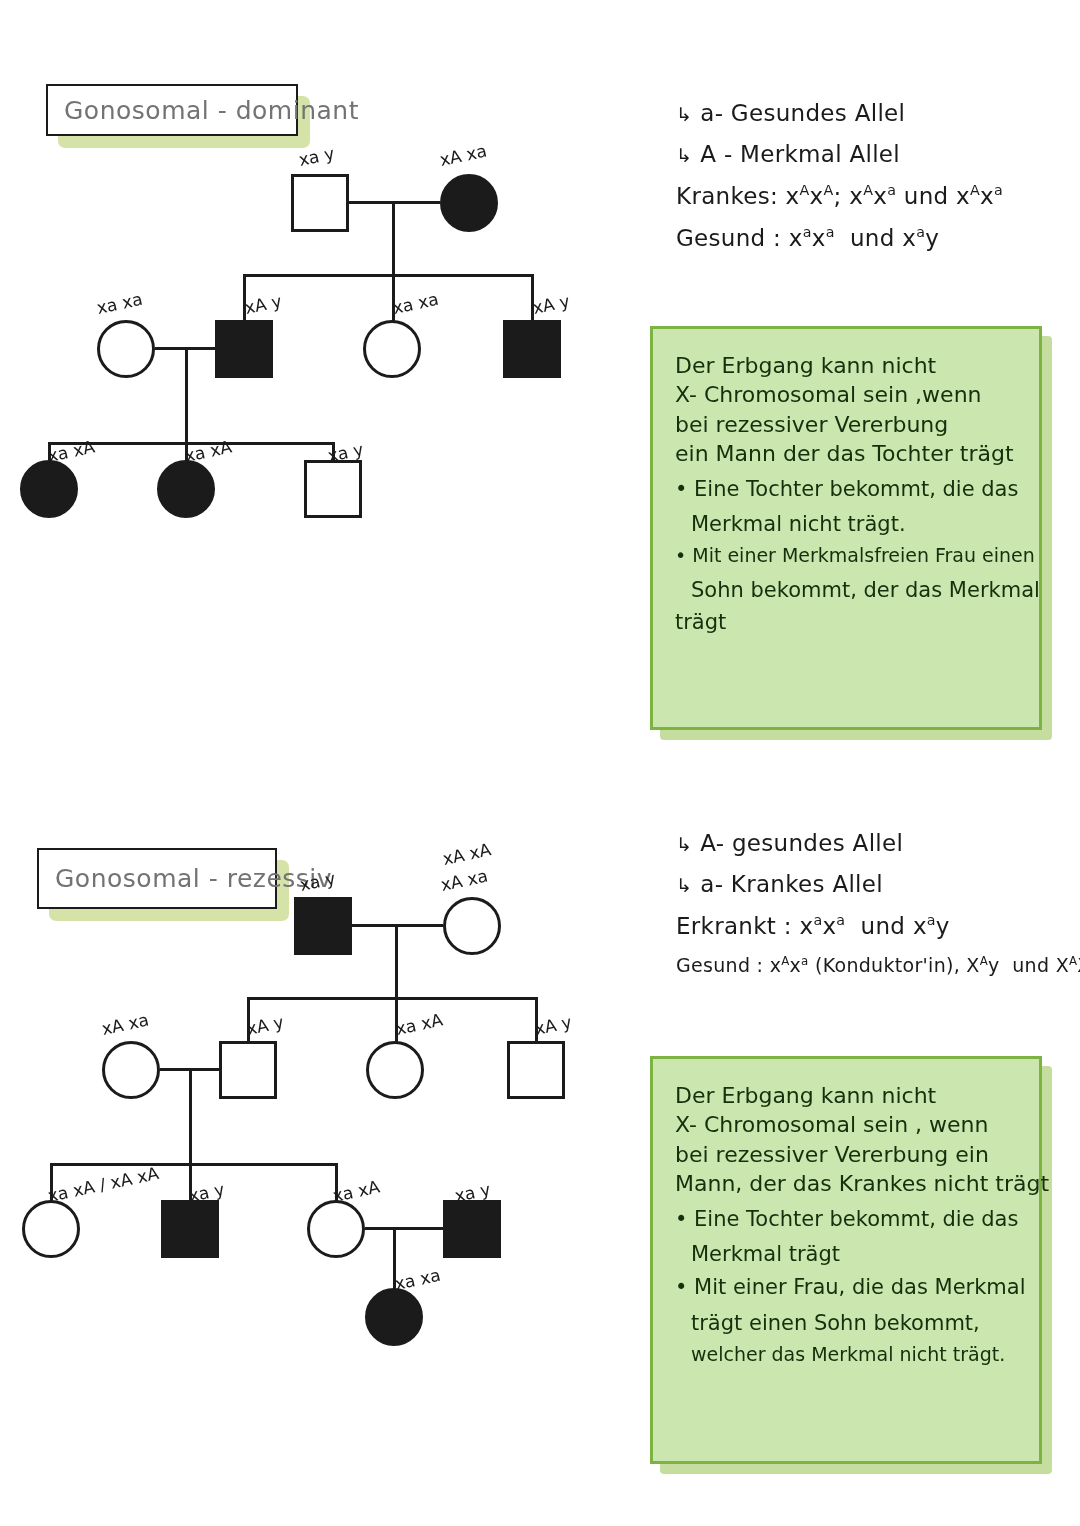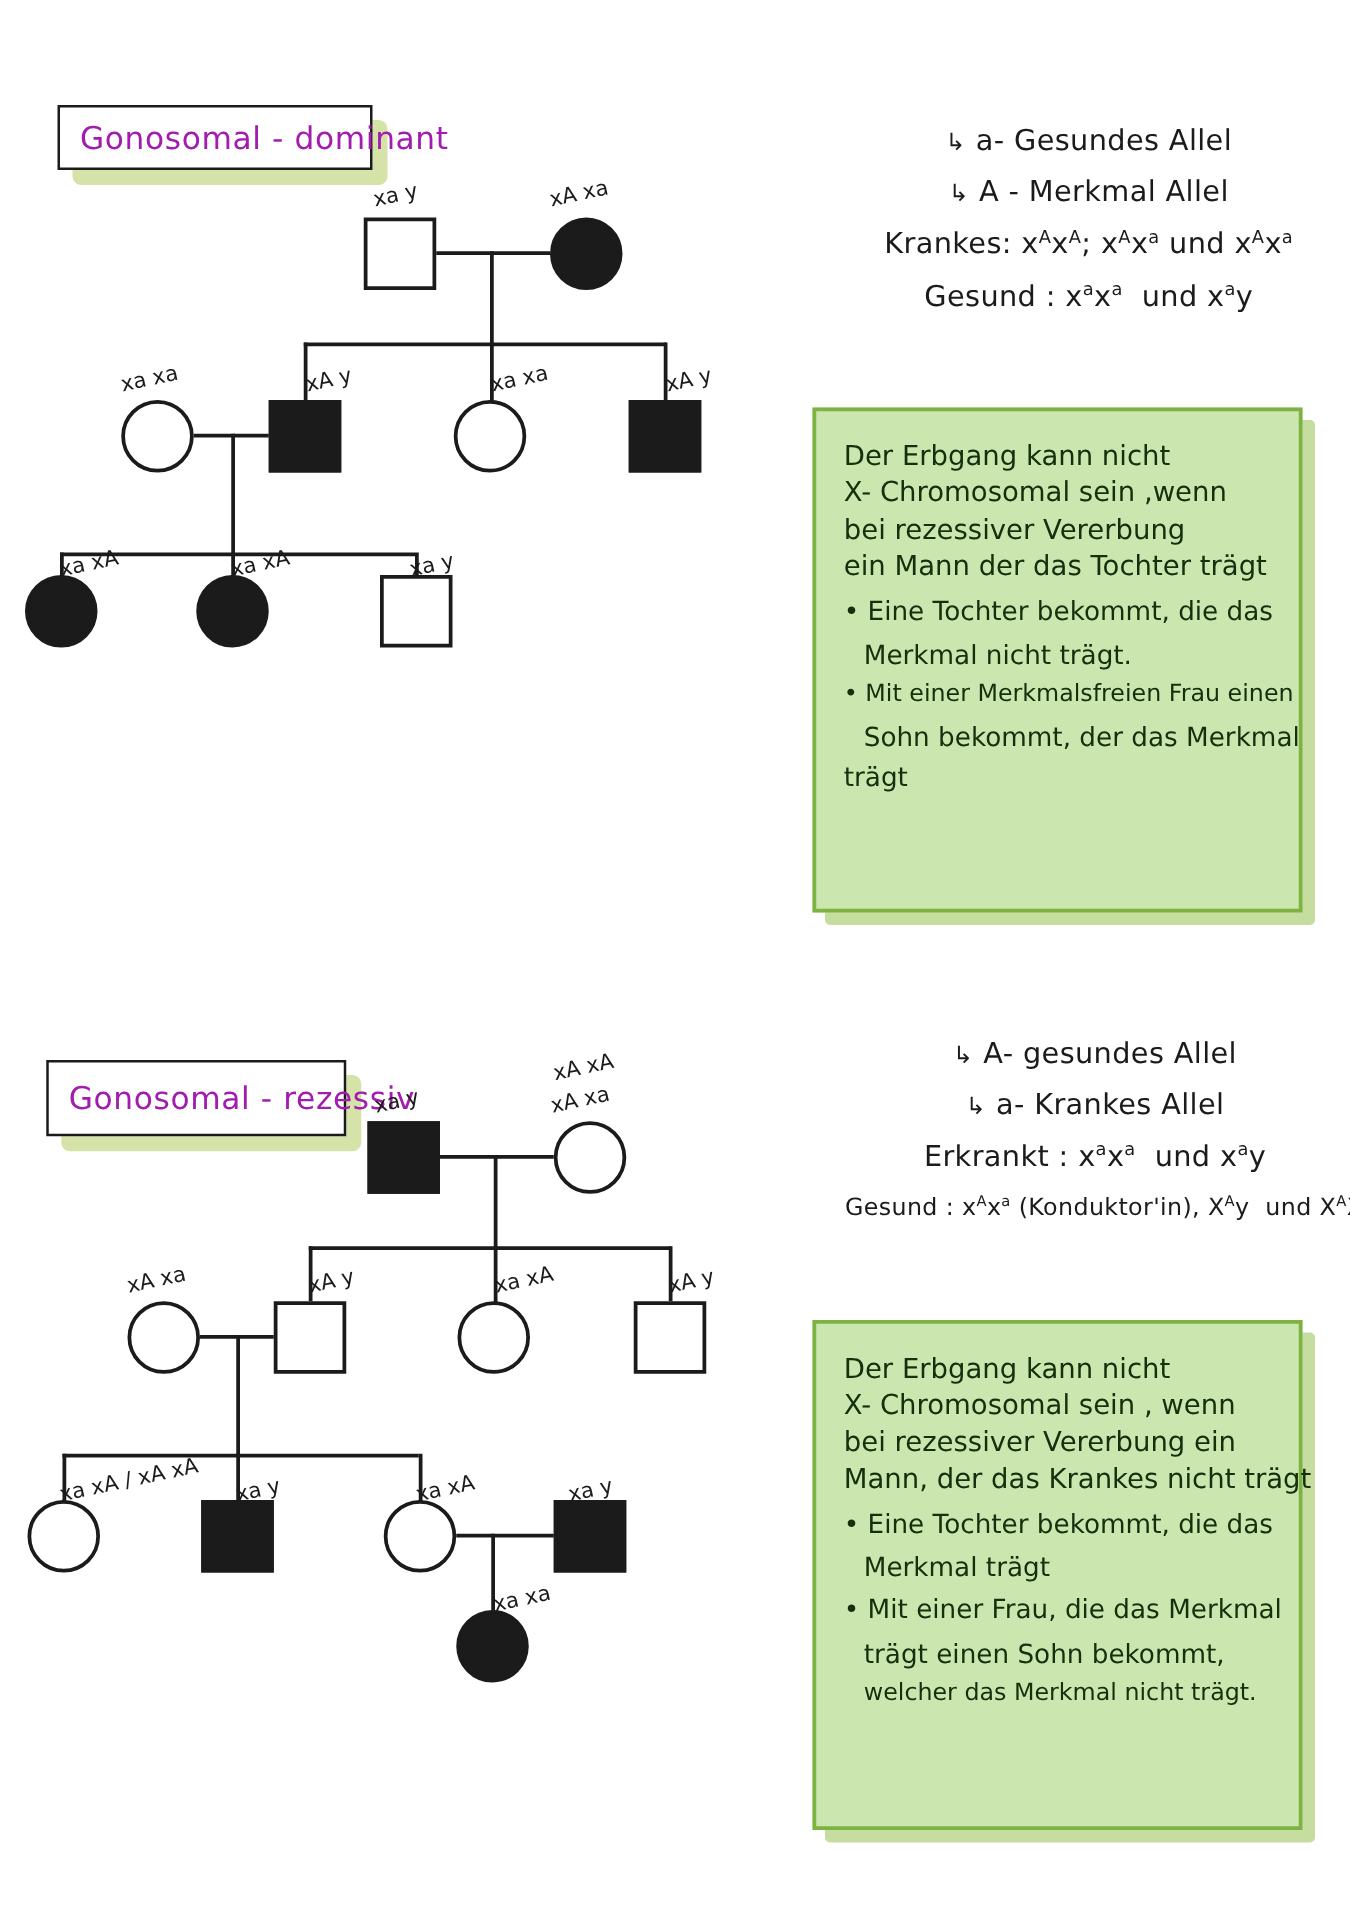--- a/index.html
+++ b/index.html
@@ -22,28 +22,28 @@
   .title-box{
     position:relative;
     background:#ffffff;
     border:2px solid #1b1b1b;
     display:flex; align-items:center;
     padding:0 16px;
     height:100%;
     box-sizing:border-box;
   }
   .title-text{
-    font-size:25px; letter-spacing:.5px; color:#a21caf; white-space:nowrap;
+    font-size:25px; letter-spacing:.5px; color:#737373; white-space:nowrap;
   }
 
   
   .legend{ position:absolute; }
   .legend-line{
     font-size:23px; color:#1b1b1b; white-space:nowrap;
-    margin-bottom:15px; letter-spacing:.3px;text-align:center;
+    margin-bottom:15px; letter-spacing:.3px;
   }
   .arrow{ display:inline-block; margin-right:8px; font-size:19px; }
   sup{ font-size:.62em; vertical-align:super; }
 
   
   .note-wrap{ position:absolute; }
   .note-hl{
     position:absolute; left:10px; top:10px; width:100%; height:100%;
     background:#c5dd9f; border-radius:4px;
   }

